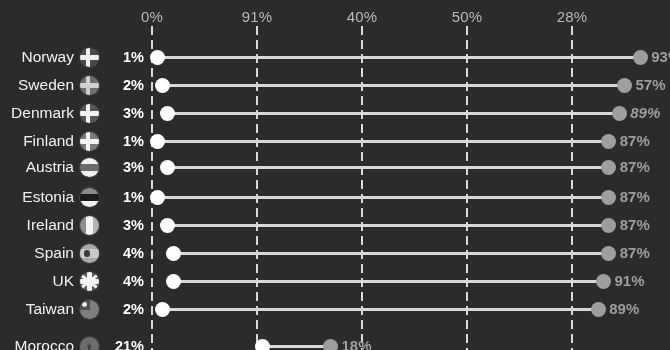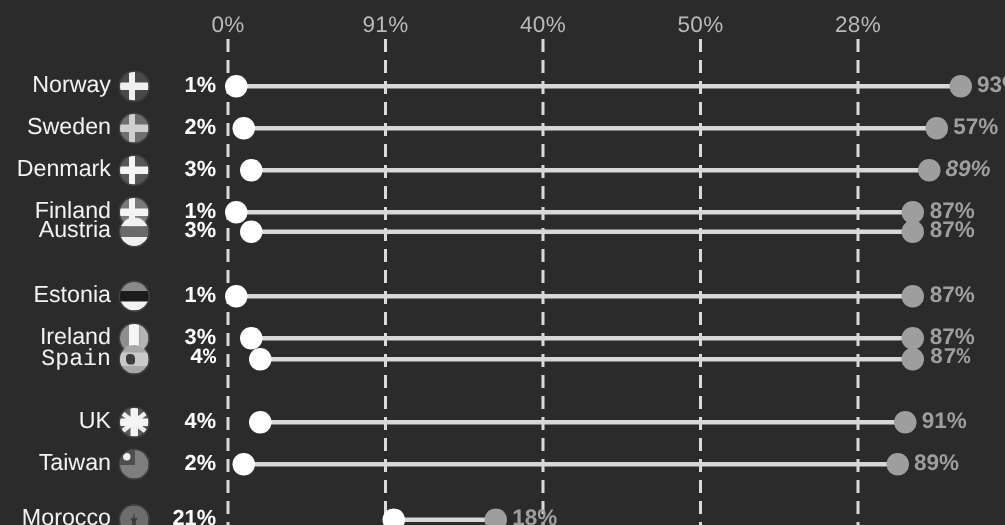--- a/index.html
+++ b/index.html
@@ -191,21 +191,21 @@
           <i style="left: 0px; top: 0px; width: 100%; height: 100%; background: rgb(122, 122, 122);"></i>
           <i style="left: 0px; top: 38%; width: 100%; height: 24%; background: rgb(244, 244, 244);"></i>
           <i style="left: 30%; top: 0px; width: 24%; height: 100%; background: rgb(244, 244, 244);"></i>
         </div>
         <div class="start-value">1%</div>
         <div class="connector" style="left: 157.25px; width: 451.5px;"></div>
         <div class="dot start" style="left: 157.25px;"></div>
         <div class="dot end" style="left: 608.75px;"></div>
         <div class="end-value" style="left: 619.75px;">87%</div>
       </div>
-      <div class="row" style="top: 140px;">
+      <div class="row" style="top: 153px;">
         <div class="row-label">Austria</div>
         <div class="flag">
           <i style="left: 0px; top: 0px; width: 100%; height: 34%; background: rgb(240, 240, 240);"></i>
           <i style="left: 0px; top: 34%; width: 100%; height: 32%; background: rgb(106, 106, 106);"></i>
           <i style="left: 0px; top: 66%; width: 100%; height: 34%; background: rgb(240, 240, 240);"></i>
         </div>
         <div class="start-value">3%</div>
         <div class="connector" style="left: 167.75px; width: 441px;"></div>
         <div class="dot start" style="left: 167.75px;"></div>
         <div class="dot end" style="left: 608.75px;"></div>
@@ -230,21 +230,21 @@
           <i style="left: 0px; top: 0px; width: 34%; height: 100%; background: rgb(142, 142, 142);"></i>
           <i style="left: 34%; top: 0px; width: 32%; height: 100%; background: rgb(244, 244, 244);"></i>
           <i style="left: 66%; top: 0px; width: 34%; height: 100%; background: rgb(180, 180, 180);"></i>
         </div>
         <div class="start-value">3%</div>
         <div class="connector" style="left: 167.75px; width: 441px;"></div>
         <div class="dot start" style="left: 167.75px;"></div>
         <div class="dot end" style="left: 608.75px;"></div>
         <div class="end-value" style="left: 619.75px;">87%</div>
       </div>
-      <div class="row" style="top: 225px; font-family: Liberation Mono, monospace;">
+      <div class="row" style="top: 239px;">
         <div class="row-label">Spain</div>
         <div class="flag">
           <i style="left: 0px; top: 0px; width: 100%; height: 100%; background: rgb(168, 168, 168);"></i>
           <i style="left: 0px; top: 28%; width: 100%; height: 44%; background: rgb(201, 201, 201);"></i>
           <i style="left: 22%; top: 34%; width: 30%; height: 34%; background: rgb(60, 60, 60); border-radius: 40% 46%;"></i>
         </div>
         <div class="start-value">4%</div>
         <div class="connector" style="left: 173px; width: 435.75px;"></div>
         <div class="dot start" style="left: 173px;"></div>
         <div class="dot end" style="left: 608.75px;"></div>

